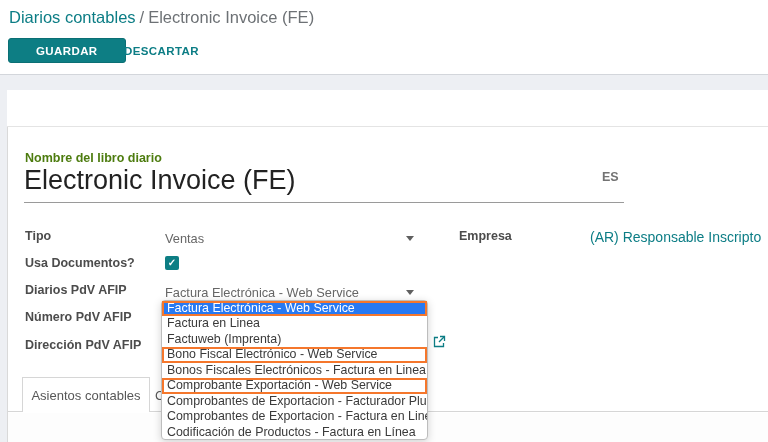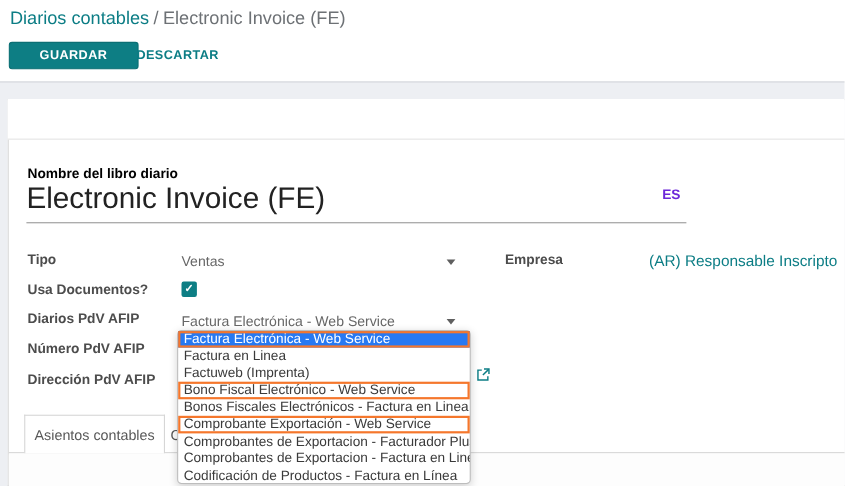--- a/index.html
+++ b/index.html
@@ -23,26 +23,26 @@
     position:absolute; left:96px; top:38px; height:25px; padding:0 4px;
     background:transparent; border:none; color:#0c7d85;
     font-size:11.5px; font-weight:bold; letter-spacing:.4px;
     display:flex; align-items:center; cursor:pointer;margin-left:24px;
   }
   
   .page-bg { position:absolute; left:0; top:74px; width:768px; height:368px; background:#edeff3; border-top:1px solid #d3d6db; }
   .sheet { position:absolute; left:7px; top:90px; width:761px; height:352px; background:#fff; border:1px solid #d9d9d9; border-right:none; }
   .statusbar { position:absolute; left:7px; top:90px; width:761px; height:37px; background:#fff; border-bottom:1px solid #e4e4e4; }
   
-  .name-label { position:absolute; left:25px; top:151px; font-size:12.5px; font-weight:bold; color:#000000; }
+  .name-label { position:absolute; left:25px; top:151px; font-size:12.5px; font-weight:bold; color:#4d7c0f; }
   .name-input {
     position:absolute; left:24px; top:165px; width:600px; height:38px;
     font-size:27px; color:#222; border-bottom:1px solid #9a9a9a; white-space:nowrap;
   }
-  .trans-badge { position:absolute; left:602px; top:170px; font-size:12.5px; font-weight:bold; color:#6d28d9; cursor:pointer; }
+  .trans-badge { position:absolute; left:602px; top:170px; font-size:12.5px; font-weight:bold; color:#737373; cursor:pointer; }
   
   .f-label { position:absolute; left:25px; font-size:12.5px; font-weight:bold; color:#4c4c4c; white-space:nowrap; }
   .select-box { position:absolute; left:165px; width:255px; height:18px; cursor:pointer; }
   .select-box .sel-text { font-size:12.8px; color:#666; white-space:nowrap;text-align:center; }
   .caret {
     position:absolute; right:6px; top:7px; width:0; height:0;
     border-left:4px solid transparent; border-right:4px solid transparent; border-top:5px solid #5f5f5f;
   }
   .checkbox {
     position:absolute; left:165px; top:256px; width:14px; height:14px;

